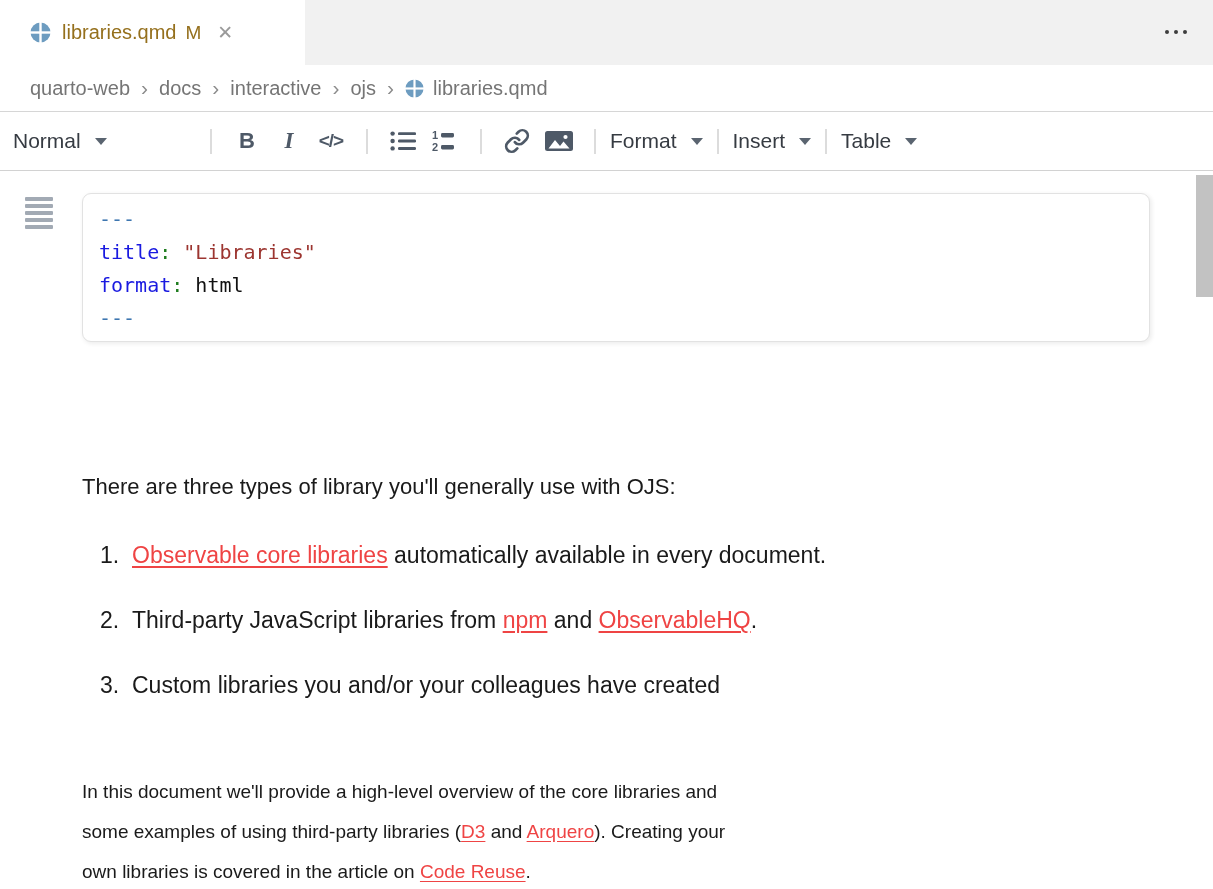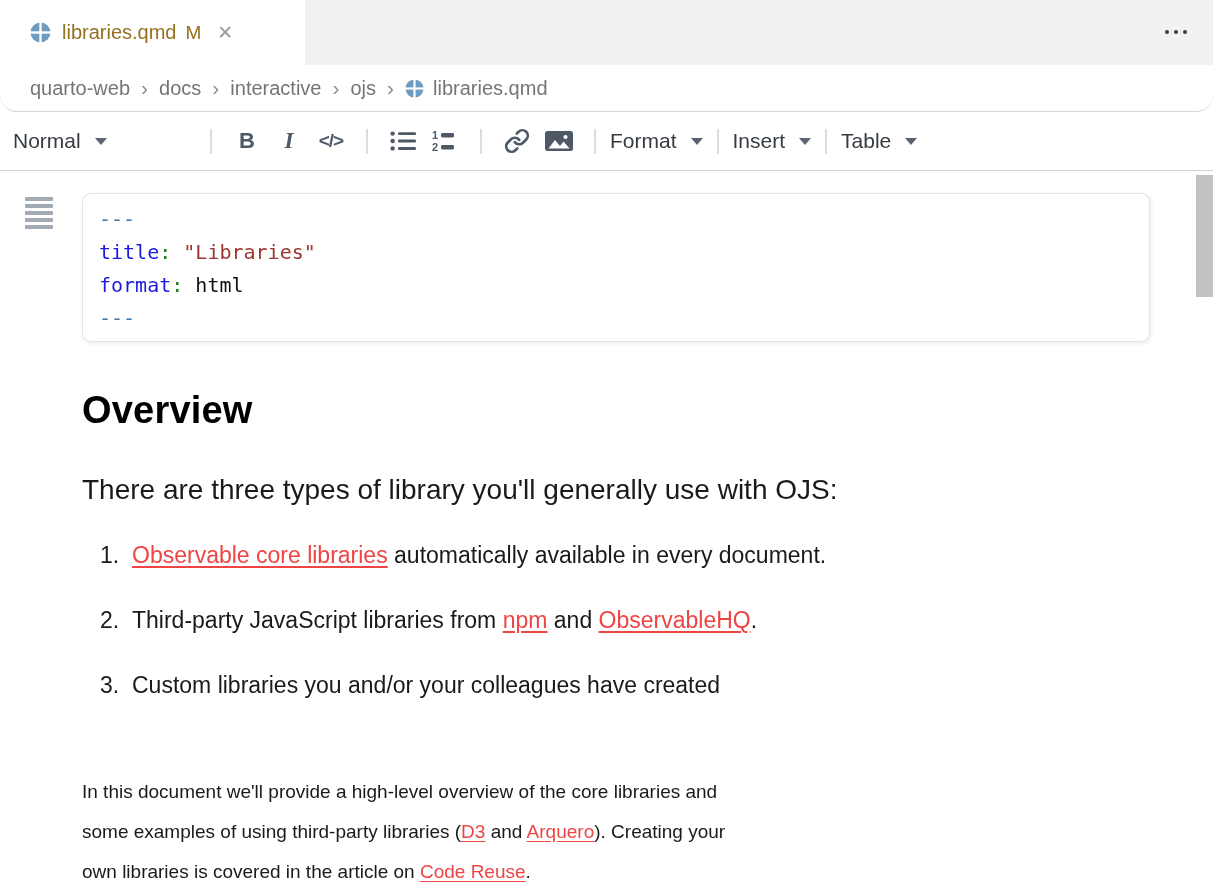--- a/index.html
+++ b/index.html
@@ -10,21 +10,21 @@
   .tabbar { height: 65px; background: #f1f1f1; display: flex; align-items: stretch; position: relative; }
   .tab { width: 305px; background: #ffffff; display: flex; align-items: center; padding-left: 30px; cursor: pointer; }
   .qicon { width: 21px; height: 21px; display: inline-flex; margin-right: 11px; flex: none; }
   .tab-label { color: #95701d; font-size: 20px; }
   .tab-badge { color: #95701d; font-size: 19px; margin-left: 9px; }
   .tab-close { color: #9a9a9a; font-size: 19px; margin-left: 16px; line-height: 1; }
   .more-btn { position: absolute; right: 26px; top: 24px; display: flex; gap: 5px; align-items: center; height: 16px; cursor: pointer; }
   .more-btn .dot { width: 4px; height: 4px; border-radius: 50%; background: #3d3d3d; }
 
   
-  .breadcrumb { height: 47px; background: #ffffff; border-bottom: 1px solid #d6d6d6; display: flex; align-items: center; padding-left: 30px; font-size: 20px; color: #757575; border-radius: 17px; }
+  .breadcrumb { height: 47px; background: #ffffff; border-bottom: 1px solid #d6d6d6; display: flex; align-items: center; padding-left: 30px; font-size: 20px; color: #757575; }
   .crumb { cursor: pointer; }
   .crumb-sep { margin: 0 11px; color: #8b8b8b; font-size: 21px; }
   .crumb-file { display: flex; align-items: center; }
   .crumb-file .qicon { width: 19px; height: 19px; margin-right: 9px; }
 
   
   .toolbar { height: 59px; background: #ffffff; border-bottom: 1px solid #d2d2d2; display: flex; align-items: center; padding-left: 13px; color: #525d69; }
   .tb-sep { width: 2px; height: 25px; background: #dcdcdc; margin: 0 14px; flex: none; }
   .dropdown { display: flex; align-items: center; cursor: pointer; }
   .dropdown .lbl { font-size: 21px; color: #363b42; }
@@ -45,21 +45,21 @@
     border: 1px solid #e2e2e2; border-radius: 9px; background: #ffffff;
     box-shadow: 1.5px 1.5px 4px rgba(0,0,0,0.07); padding: 9px 16px; cursor: text; }
   .code-line { font-family: "DejaVu Sans Mono", monospace; font-size: 20px; line-height: 33px; white-space: pre; color: #111111; }
   .yaml-fence { color: #3d76b0; }
   .yaml-key { color: #1a1ae0; }
   .yaml-colon { color: #1e7d1e; }
   .yaml-str { color: #9c3530; }
   .yaml-plain { color: #111111; }
 
   .doc-h1 { position: absolute; left: 82px; top: 218px; font-size: 38px; font-weight: 700; color: #000000; letter-spacing: 0.2px; cursor: text; }
-  .doc-p1 { position: absolute; left: 82px; top: 303px; font-size: 28px; color: #1a1a1a; cursor: text; }
+  .doc-p1 { position: absolute; left: 82px; top: 303px; font-size: 22px; color: #1a1a1a; cursor: text; }
 
   .doc-list { position: absolute; left: 100px; top: 371px; cursor: text; }
   .doc-li { font-size: 23px; color: #1a1a1a; margin-bottom: 38px; display: flex; }
   .li-marker { min-width: 25px; margin-right: 7px; }
   a.doc-link, .doc-link { color: #ef4444; text-decoration: underline; text-underline-offset: 3px; cursor: pointer; }
 
   .doc-p2 { position: absolute; left: 82px; top: 601px; font-size: 19px; color: #1a1a1a; line-height: 40px; cursor: text; }
 
   .scroll-thumb { position: absolute; right: 0; top: 4px; width: 17px; height: 122px; background: #c2c2c2; cursor: pointer; }
 </style>
@@ -182,21 +182,20 @@
     <div class="bar"></div>
   </div>
 
   <div class="yaml-block">
     <div class="code-line"><span class="yaml-fence">---</span></div>
     <div class="code-line"><span class="yaml-key">title</span><span class="yaml-colon">:</span><span class="yaml-str"> "Libraries"</span></div>
     <div class="code-line"><span class="yaml-key">format</span><span class="yaml-colon">:</span><span class="yaml-plain"> html</span></div>
     <div class="code-line"><span class="yaml-fence">---</span></div>
   </div>
 
-  <h1 class="doc-h1">Overview</h1>
 
   <p class="doc-p1">There are three types of library you'll generally use with OJS:</p>
 
   <div class="doc-list">
     <div class="doc-li">
       <span class="li-marker">1.</span>
       <span><span class="doc-link">Observable core libraries</span><span> automatically available in every document.</span></span>
     </div>
     <div class="doc-li">
       <span class="li-marker">2.</span>

